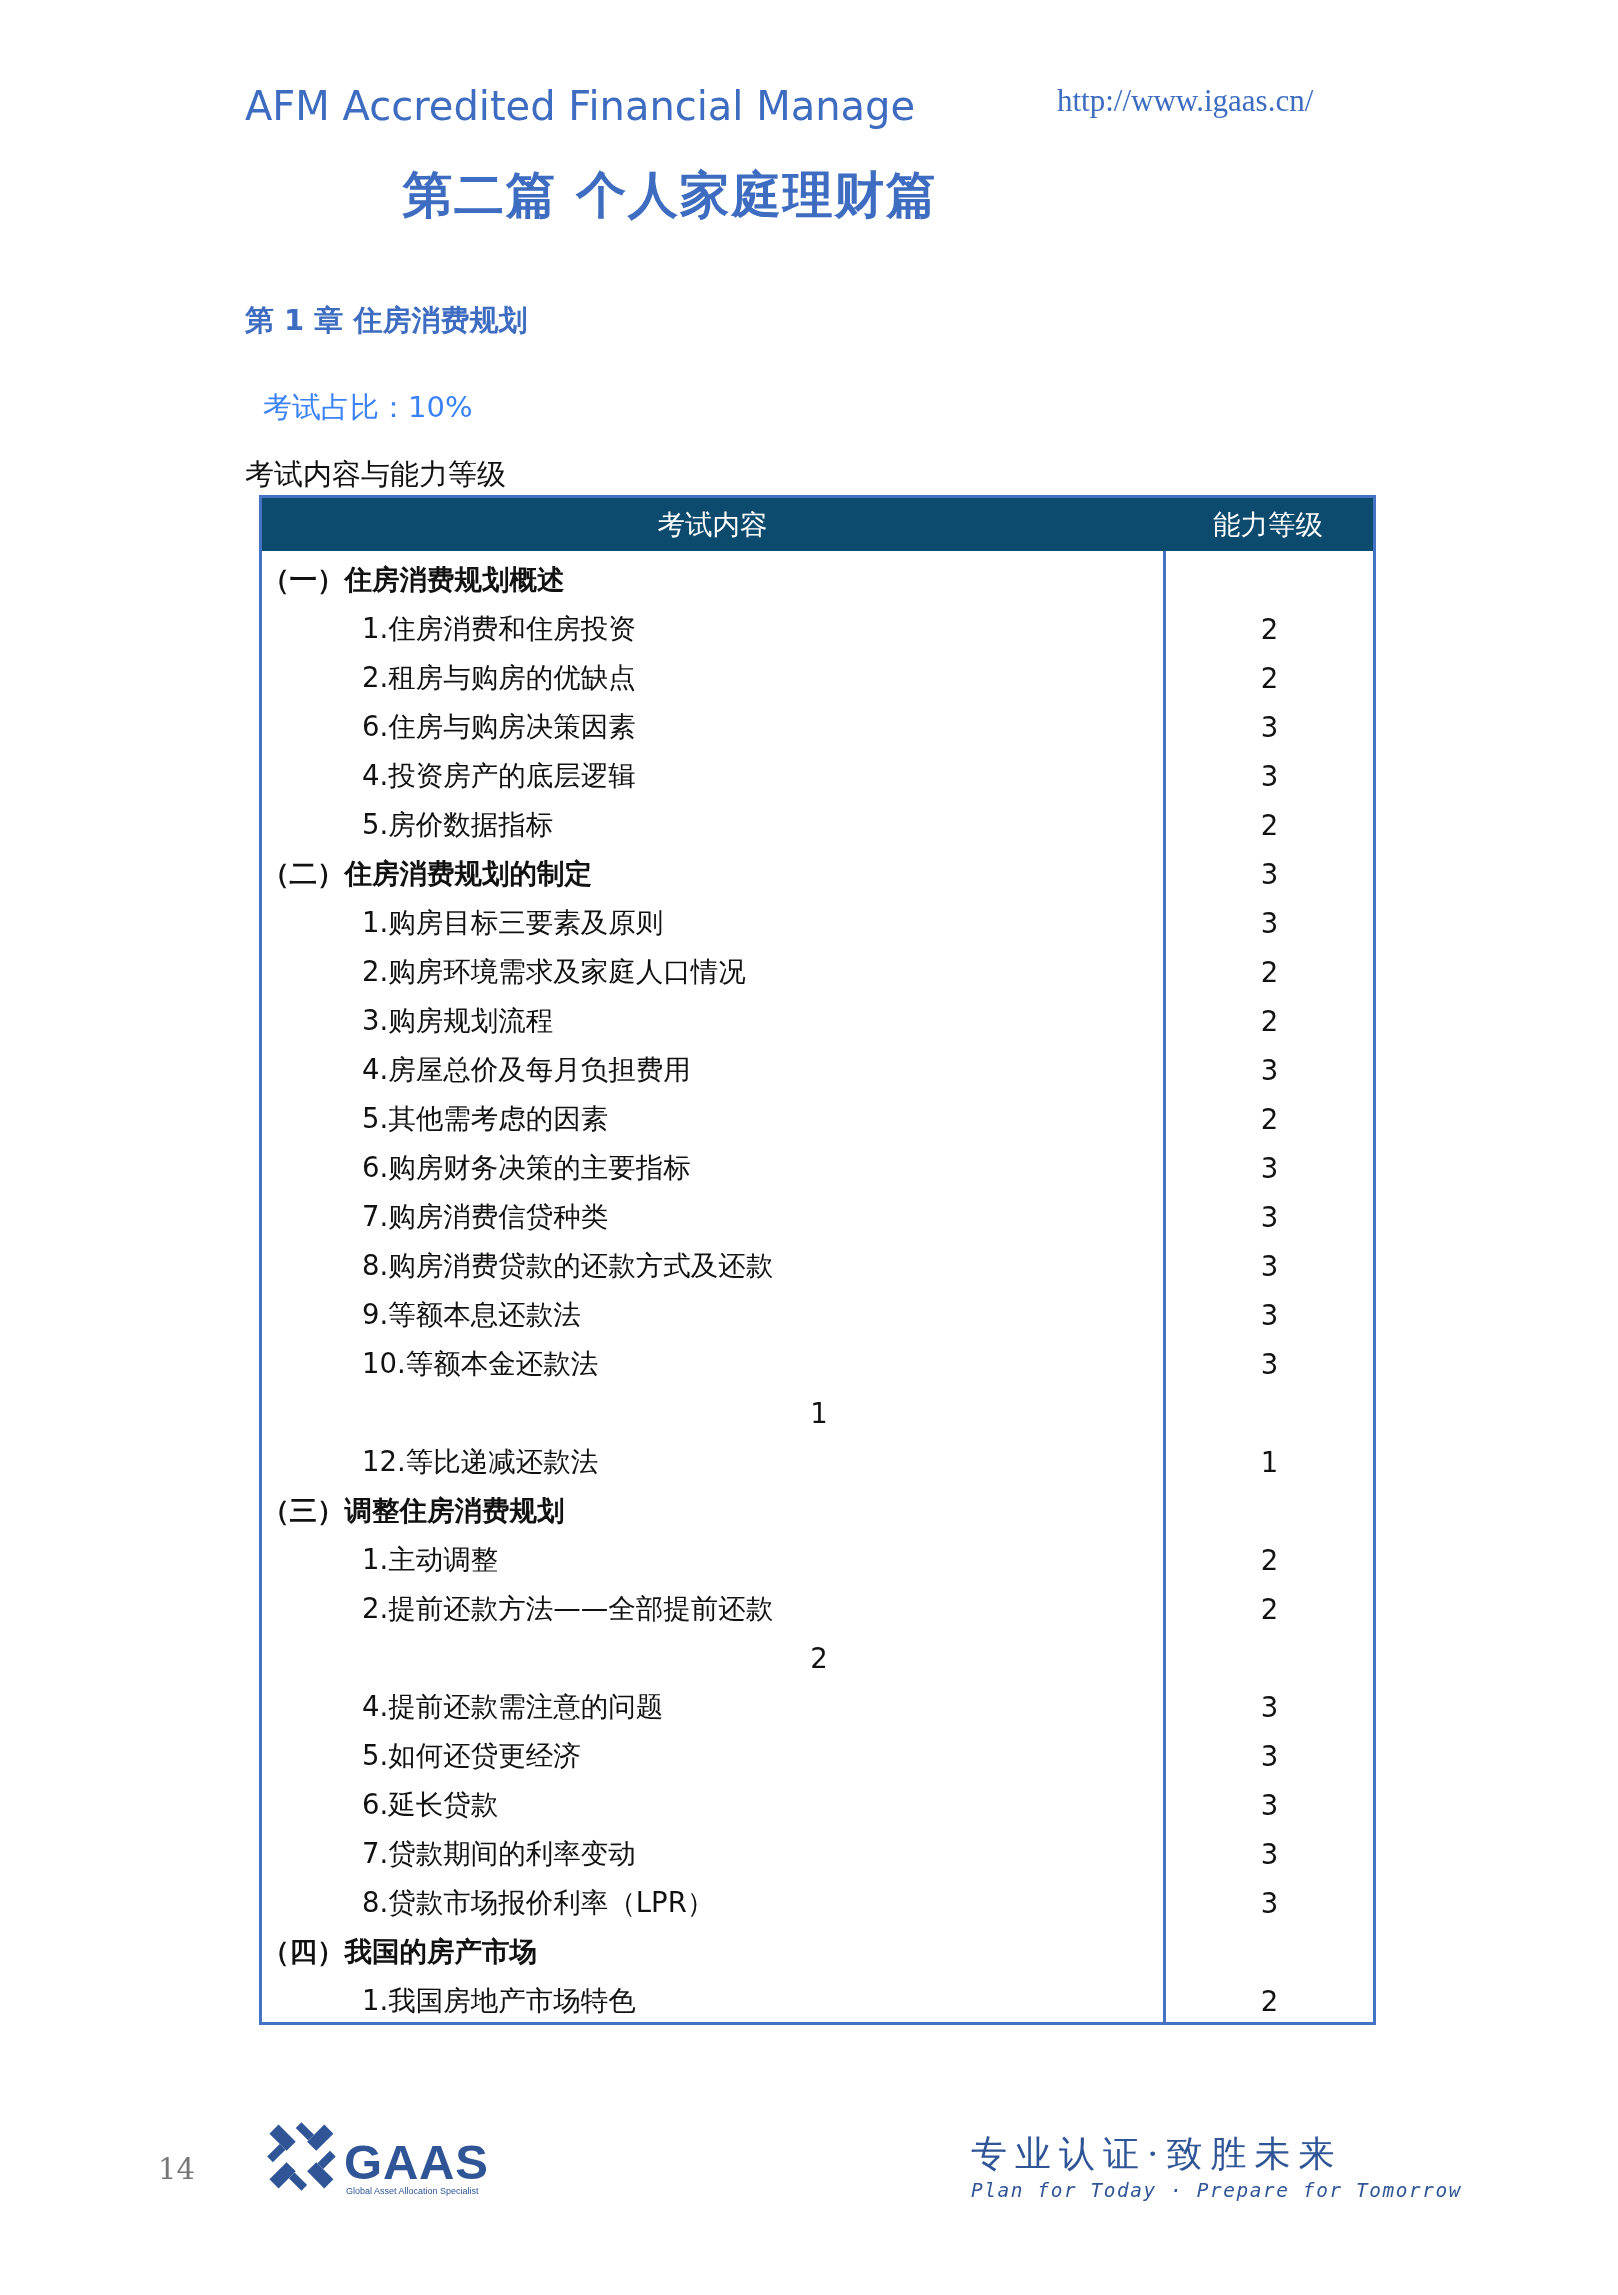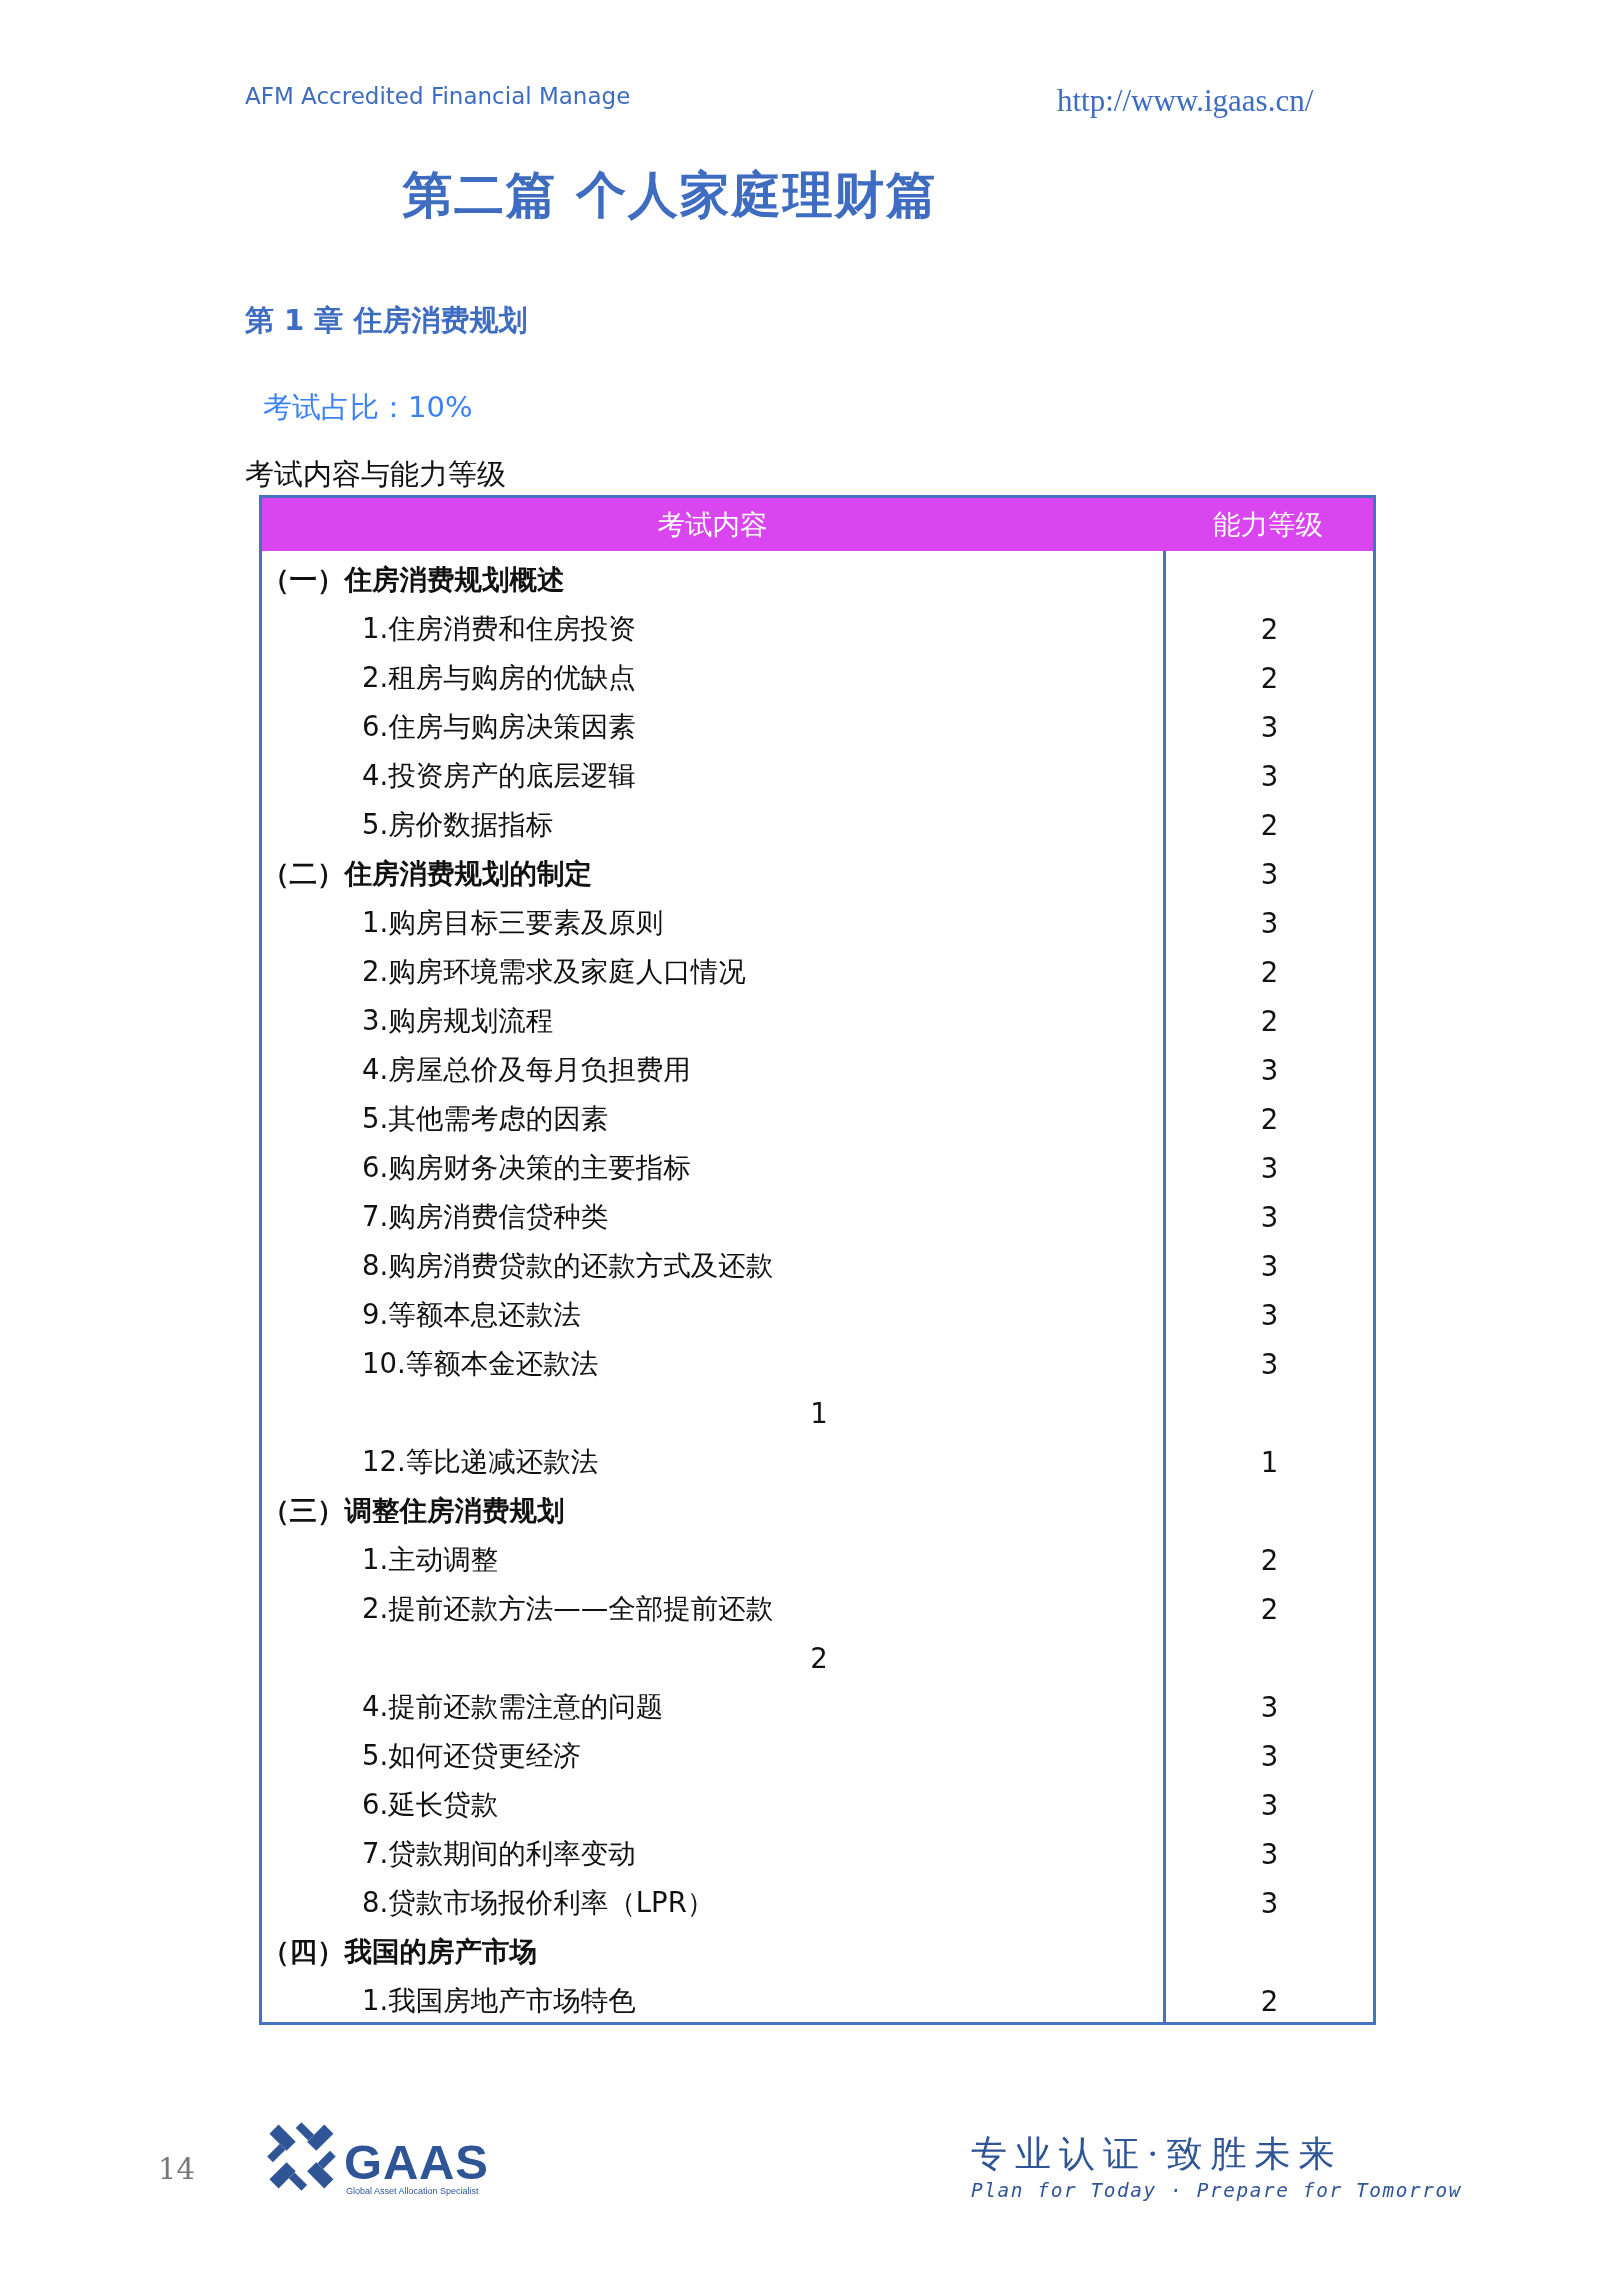--- a/index.html
+++ b/index.html
@@ -1,28 +1,28 @@
 <!DOCTYPE html>
 <html style="font-size:13px"><head>
 <meta charset="utf-8">
 <style>
   html, body { margin: 0; padding: 0; background: #ffffff; }
   body { width: 1618px; height: 2295px; position: relative; overflow: hidden;
          font-family: "DejaVu Sans", "Liberation Sans", sans-serif; color: #111111; }
-  .hdr-left { position: absolute; left: 245px; top: 83px; font-size: 23px; color: #3d6cc0; }
+  .hdr-left { position: absolute; left: 245px; top: 83px; font-size: 40px; color: #3d6cc0; }
   .hdr-right { position: absolute; left: 1057px; top: 83px; font-size: 31px; color: #3d6cc0; font-family: Liberation Serif, serif; }
   .part-title { position: absolute; left: 0; width: 1308px; top: 162px; text-align: center;
                 font-size: 50px; font-weight: bold; color: #3d6cc0; letter-spacing: 1.6px; padding-left: 16px; }
   .chapter { position: absolute; left: 245px; top: 301px; font-size: 29px; font-weight: bold; color: #3d6cc0; }
   .ratio { position: absolute; left: 263px; top: 388px; font-size: 29px; color: #3b82f6; }
   .subtitle { position: absolute; left: 245px; top: 455px; font-size: 29px; color: #111; }
 
   .table { position: absolute; left: 259px; top: 495px; width: 1117px; height: 1530px;
            border: 3.2px solid #4472c4; box-sizing: border-box; }
-  .thead { height: 53px; background: #d946ef; color: #ffffff; display: flex; font-size: 27.5px; }
+  .thead { height: 53px; background: #0c4a6e; color: #ffffff; display: flex; font-size: 27.5px; }
   .thead .c1 { width: 901px; display: flex; align-items: center; justify-content: center; }
   .thead .c2 { flex: 1; display: flex; align-items: center; justify-content: center; }
   .tbody { position: absolute; left: 0; top: 53px; right: 0; bottom: 0; }
   .divider { position: absolute; left: 901px; top: 0; bottom: 0; width: 3.2px; background: #4472c4; }
   .row { display: flex; height: 49px; align-items: center; font-size: 27.5px; }
   .row .c1 { width: 901px; box-sizing: border-box; }
   .row .c2 { flex: 1; text-align: center; padding-left: 3.2px; }
   .row.section .c1 { font-weight: bold; }
   .row.item .c1 { padding-left: 100px; }
   .row:first-child { margin-top: 4.9px; }

